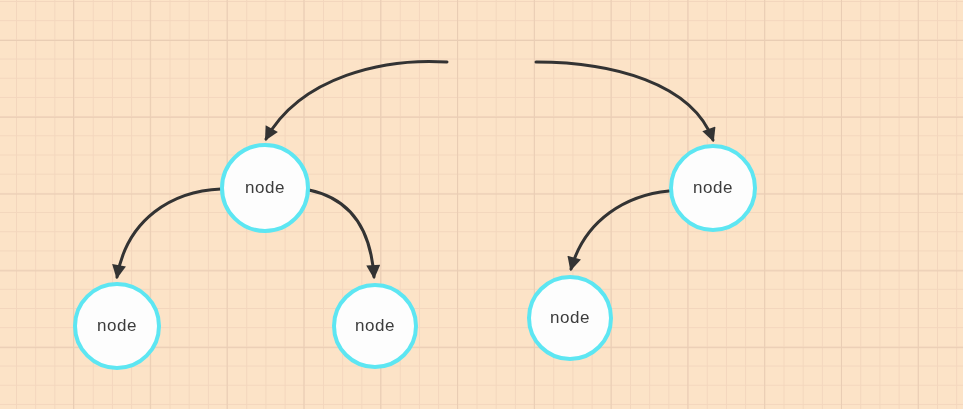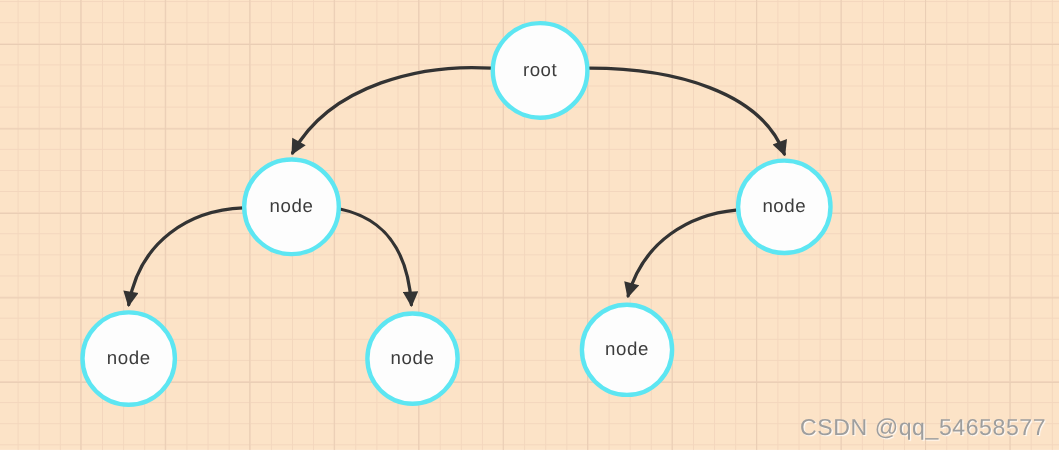--- a/index.html
+++ b/index.html
@@ -79,24 +79,20 @@
         <marker id="arrowhead" viewBox="0 0 10 10" refX="8.5" refY="5" markerWidth="16" markerHeight="14" markerUnits="userSpaceOnUse" orient="auto">
           <path d="M 0 0 L 10 5 L 0 10 Z" fill="#333333"></path>
         </marker>
       </defs>
       <path class="edge" d="M 447 62 C 385 58 301 76 266 139" stroke="#333333" marker-end="url(#arrowhead)"></path>
       <path class="edge" d="M 536 62 C 612 62 692 83 713 140" stroke="#333333" marker-end="url(#arrowhead)"></path>
       <path class="edge" d="M 221 189 C 172 191 127 219 117 277" stroke="#333333" marker-end="url(#arrowhead)"></path>
       <path class="edge" d="M 309 190 C 352 199 371 230 374 277" stroke="#333333" marker-end="url(#arrowhead)"></path>
       <path class="edge" d="M 669 191 C 627 195 585 219 571 269" stroke="#333333" marker-end="url(#arrowhead)"></path>
     </svg>
-  <div class="watermark" style="color: rgb(158, 158, 158);">CSDN @qq_54658577</div>
-<div class="tree-node" style="left: 446px; top: 19px; width: 90px; height: 90px; border-color: rgb(93, 230, 242); background: rgb(253, 253, 253);">
-      <span class="node-label" style="color: rgb(60, 60, 60);">root</span>
-    </div>
     <div class="tree-node" style="left: 220px; top: 143px; width: 90px; height: 90px; border-color: rgb(93, 230, 242); background: rgb(253, 253, 253);">
       <span class="node-label" style="color: rgb(60, 60, 60);">node</span>
     </div>
     <div class="tree-node" style="left: 669px; top: 144px; width: 88px; height: 88px; border-color: rgb(93, 230, 242); background: rgb(253, 253, 253);">
       <span class="node-label" style="color: rgb(60, 60, 60);">node</span>
     </div>
     <div class="tree-node" style="left: 73px; top: 282px; width: 88px; height: 88px; border-color: rgb(93, 230, 242); background: rgb(253, 253, 253);">
       <span class="node-label" style="color: rgb(60, 60, 60);">node</span>
     </div>
     <div class="tree-node" style="left: 332px; top: 283px; width: 86px; height: 86px; border-color: rgb(93, 230, 242); background: rgb(253, 253, 253);">

